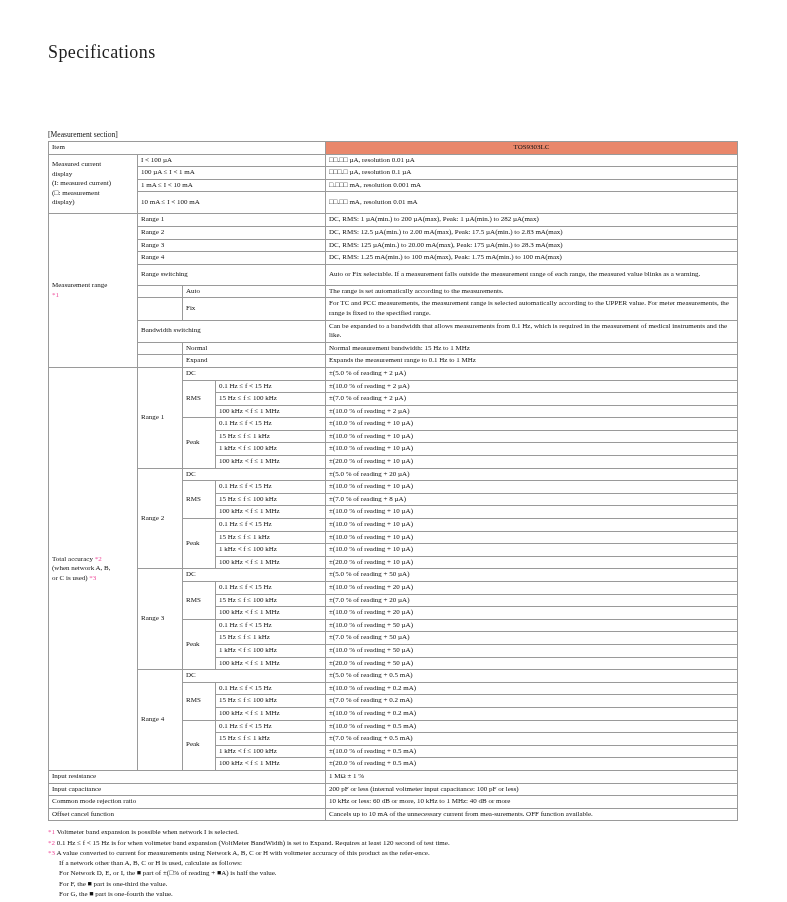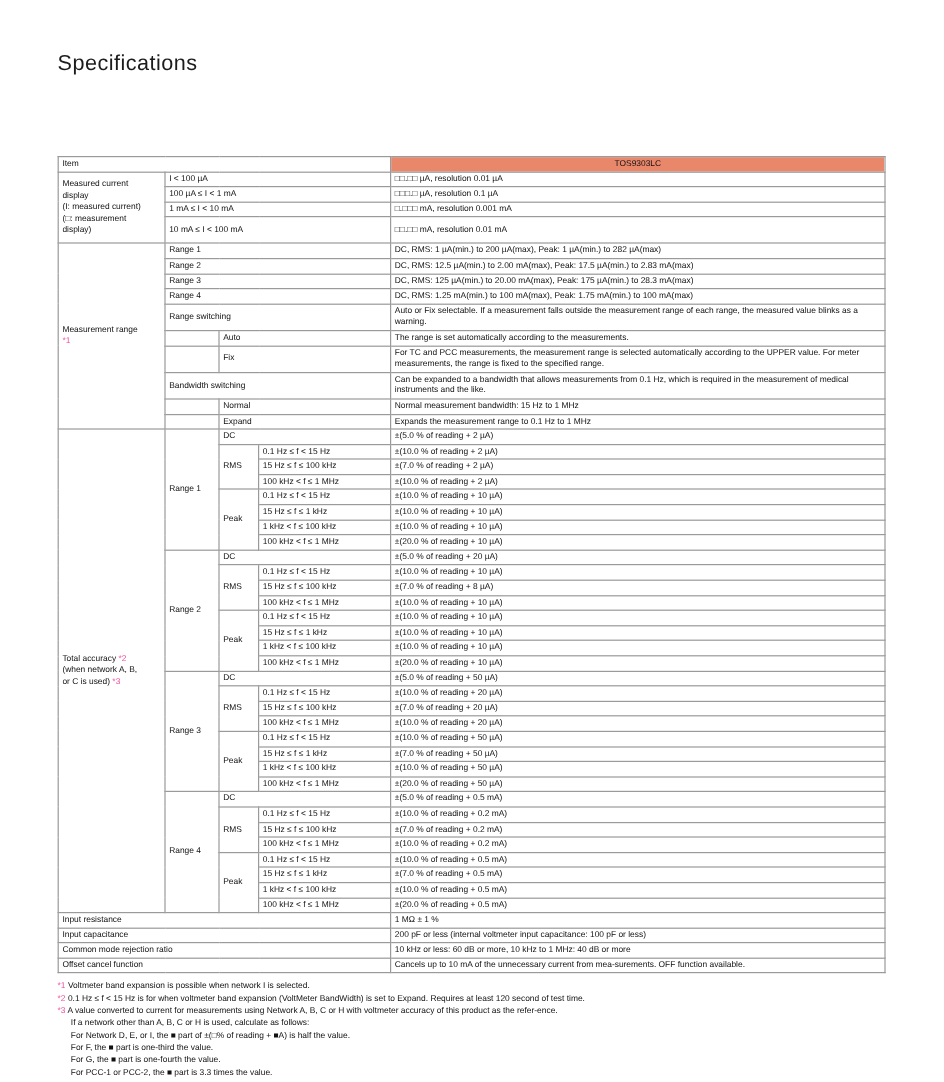--- a/index.html
+++ b/index.html
@@ -2,21 +2,21 @@
 <html style="--header_bg: #e9876b; --note: #ee4d9b;"><head>
 <meta charset="utf-8">
 <style>
   * { box-sizing: border-box; margin: 0; padding: 0; }
   html,body { background:#fff; }
   body {
     width: 787px; height: 902px;
     font-family: "Liberation Sans", sans-serif;
     color: #111;
   }
-  .page { position: relative; width: 787px; height: 902px; background: #fff; overflow: hidden; }
+  .page { position: relative; width: 787px; height: 902px; background: #fff; overflow: hidden; font-family: Liberation Serif, serif; }
   .title {
     position: absolute; left: 48px; top: 42px;
     font-size: 18px; letter-spacing: .4px; color: #1c1c1c;
   }
   .content { position: absolute; left: 48px; top: 130px; width: 689px; }
   .section-label { font-size: 7.6px; color: #111; margin-bottom: 2px; }
 
   table.spec { border-collapse: collapse; width: 689px; table-layout: fixed; border: 1.5px solid #444; }
   table.spec td {
     border: 1px solid #9a9a9a;
@@ -39,20 +39,21 @@
   .fn .fn-text { color: #111; }
   .fn.sub { padding-left: 11px; }
 </style>
 </head>
 <body>
 
 <div class="page">
   <div class="title">Specifications</div>
 
   <div class="content">
+    <div class="section-label">[Measurement section]</div>
 
     <table class="spec">
       <colgroup>
         <col style="width:89px">
           <col style="width:45px">
           <col style="width:33px">
           <col style="width:110px">
           <col style="width:412px">
       </colgroup>
 

